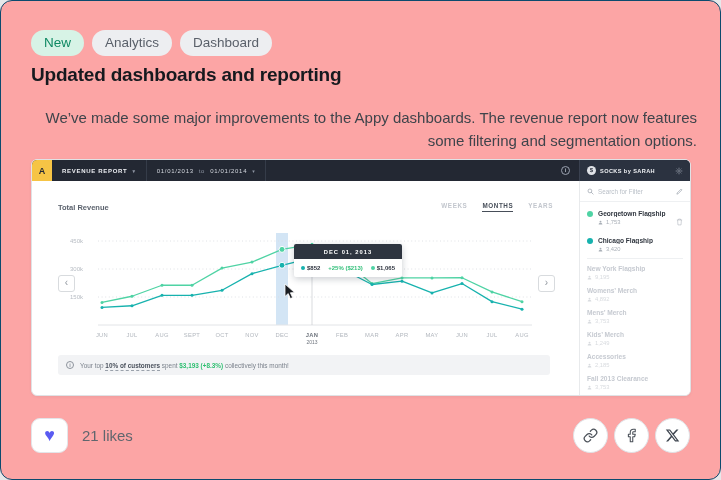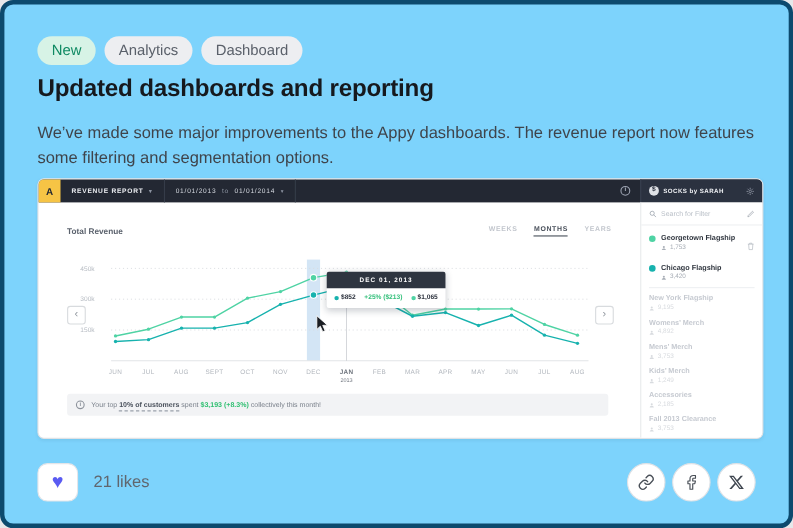--- a/index.html
+++ b/index.html
@@ -1,26 +1,26 @@
 <!DOCTYPE html>
 <html><head>
 <meta charset="utf-8">
 <style>
   * { box-sizing: border-box; margin: 0; padding: 0; }
   html,body { width:721px; height:480px; }
   body { background:#e7e8ea; font-family:"Liberation Sans",sans-serif; overflow:hidden; }
-  .card { position:absolute; inset:0; background:#7dd3fc; border:4px solid #0c4a6e; border-radius:12px; }
+  .card { position:absolute; inset:0; background:#fca5a5; border:1px solid #0c4a6e; border-radius:12px; }
 
   
   .tags { position:absolute; left:30px; top:29px; display:flex; gap:8px; }
   .tag { font-size:13.5px; line-height:1; padding:6px 13px; border-radius:15px; background:#edeef1; color:#5a606a; }
   .tag.new { background:#d7f3e6; color:#0f8a63; }
 
-  .title { position:absolute; left:30px; top:63px; font-size:22px; font-weight:bold; color:#16191e; letter-spacing:-.2px; }
-  .body-text { position:absolute; left:30px; top:106px; width:666px; font-size:15px; line-height:1.5; color:#3f444b; }
+  .title { position:absolute; left:30px; top:63px; font-size:19px; font-weight:bold; color:#16191e; letter-spacing:-.2px; }
+  .body-text { position:absolute; left:30px; top:106px; width:666px; font-size:15px; line-height:1.5; color:#3f444b;text-align:right; }
 
   
   .mock { position:absolute; left:30px; top:158px; width:660px; height:237px; background:#fff;
           border:1px solid #e0e2e5; border-radius:6px; overflow:hidden; display:flex; flex-direction:column;
           box-shadow:0 1px 3px rgba(20,30,50,.06); }
   .mock-top { height:21px; background:#232833; display:flex; align-items:stretch; flex:none; }
   .logo { width:20px; background:#f6c445; color:#232833; font-weight:bold; font-size:9px; display:flex; align-items:center; justify-content:center; flex:none; }
   .top-item { display:flex; align-items:center; gap:5px; padding:0 10px; border-right:1px solid #353c49; color:#eceef2; font-size:6px; letter-spacing:.7px; font-weight:bold; white-space:nowrap; }
   .top-item.date { font-weight:normal; color:#d4d8df; }
   .top-item .sep { color:#8d94a2; }

